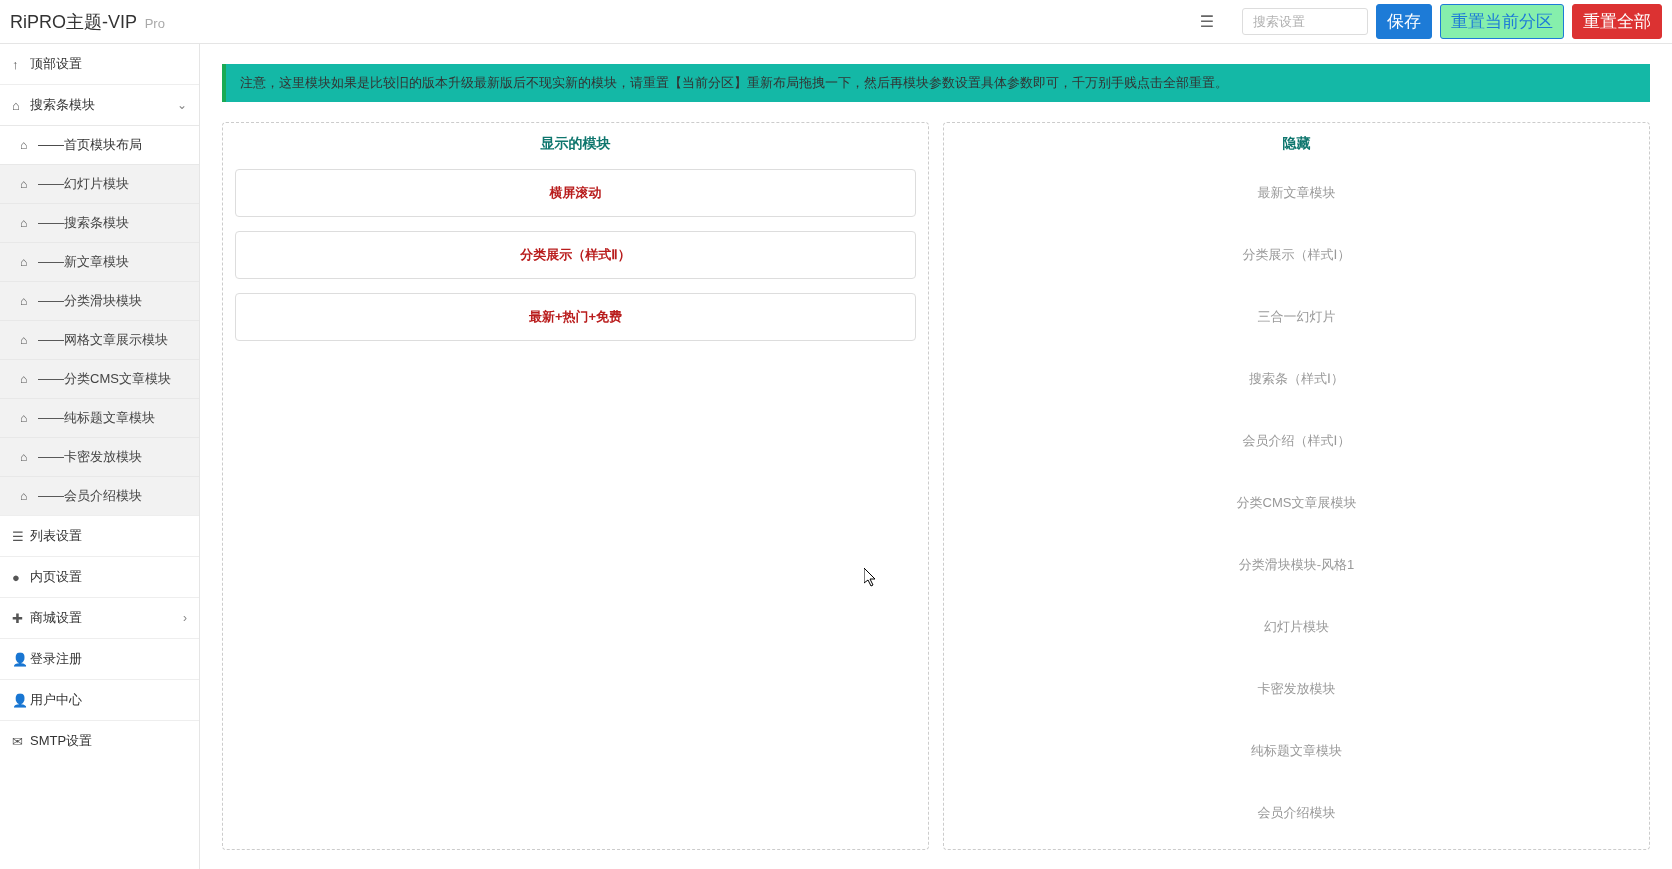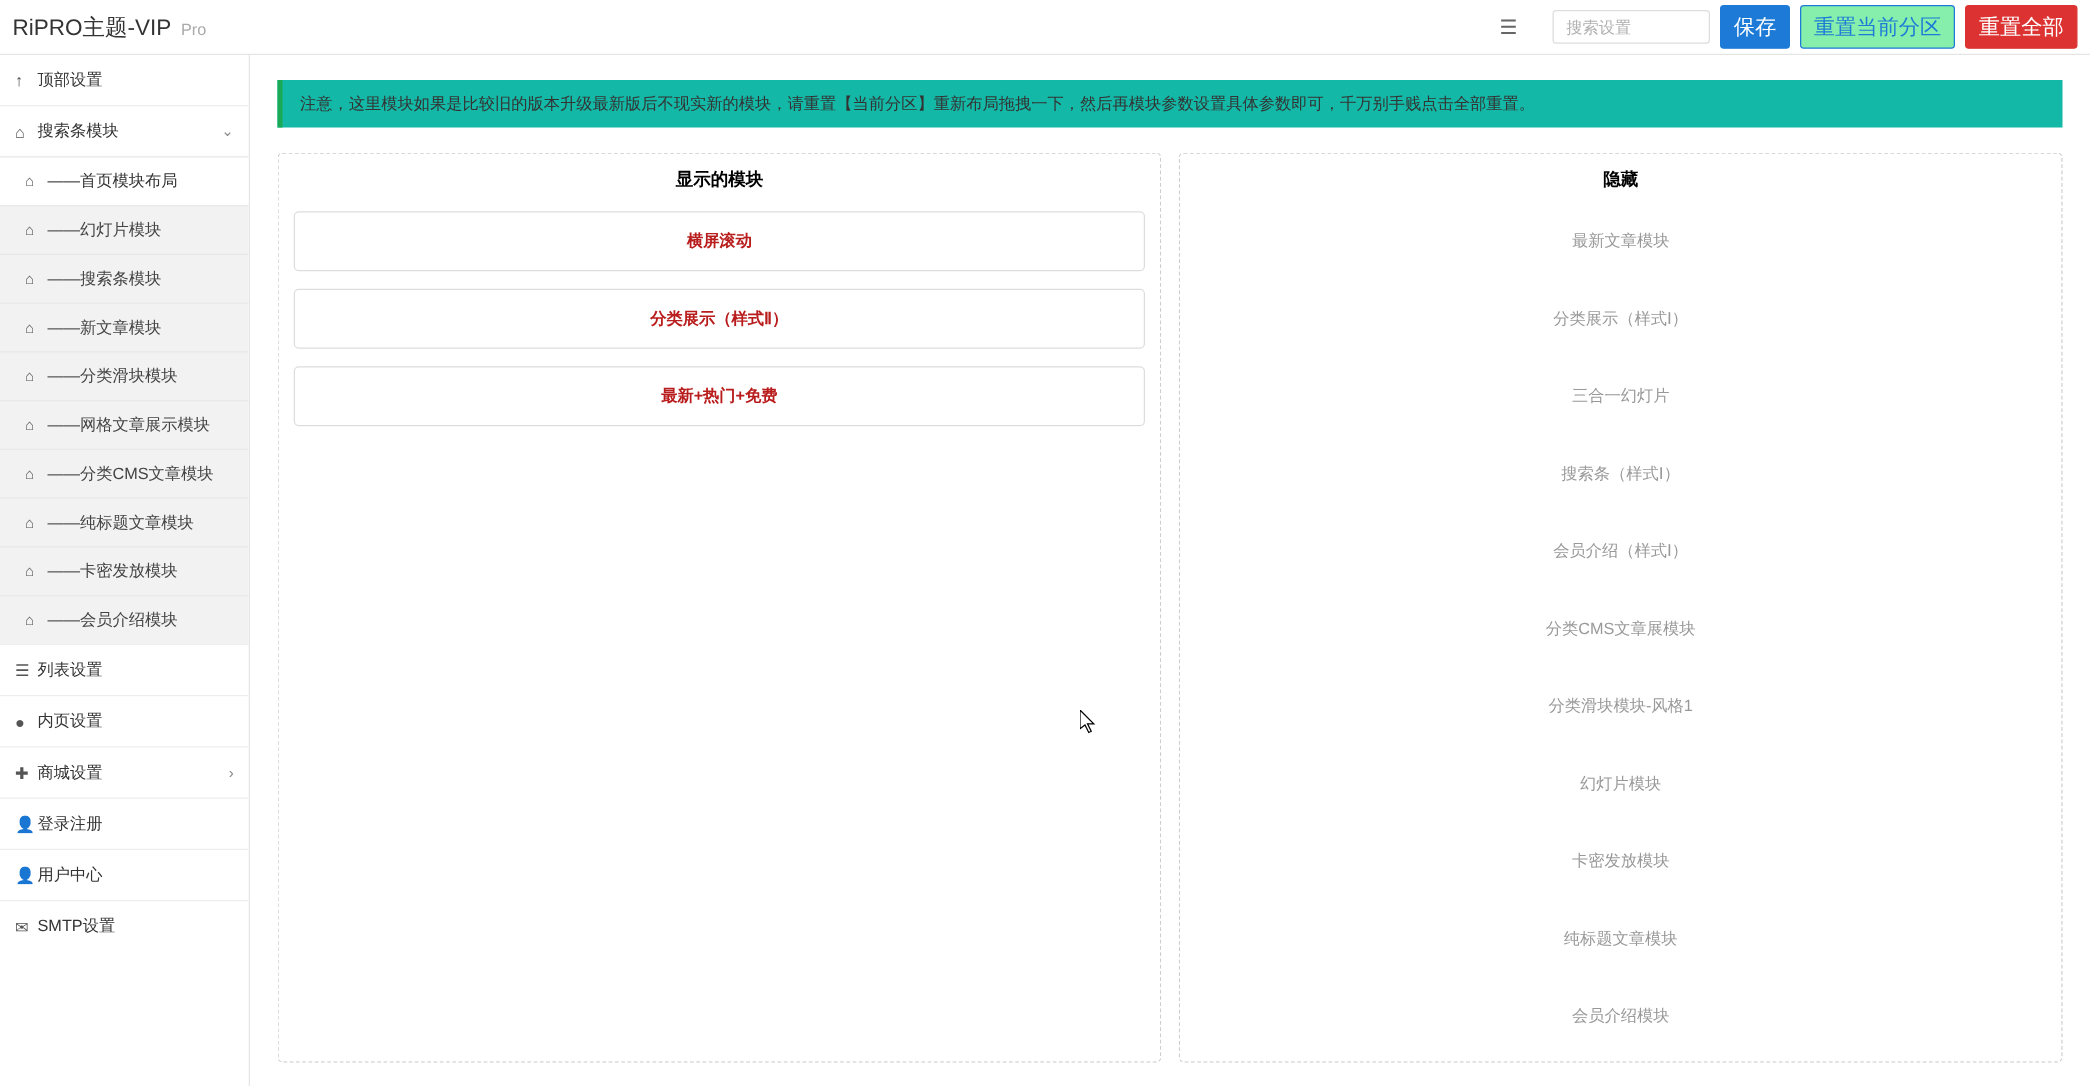--- a/index.html
+++ b/index.html
@@ -171,21 +171,21 @@
       flex: 1;
       border: 1px dashed #ccc;
       border-radius: 4px;
       padding: 12px;
       min-height: 300px;
     }
     .sort-col-title {
       text-align: center;
       font-size: 14px;
       font-weight: 600;
-      color: #000000;
+      color: #0f766e;
       margin-bottom: 16px;
     }
     .sort-item {
       border: 1px solid #ddd;
       border-radius: 4px;
       padding: 14px 10px;
       margin-bottom: 14px;
       text-align: center;
       background: #fff;
       font-size: 13px;

